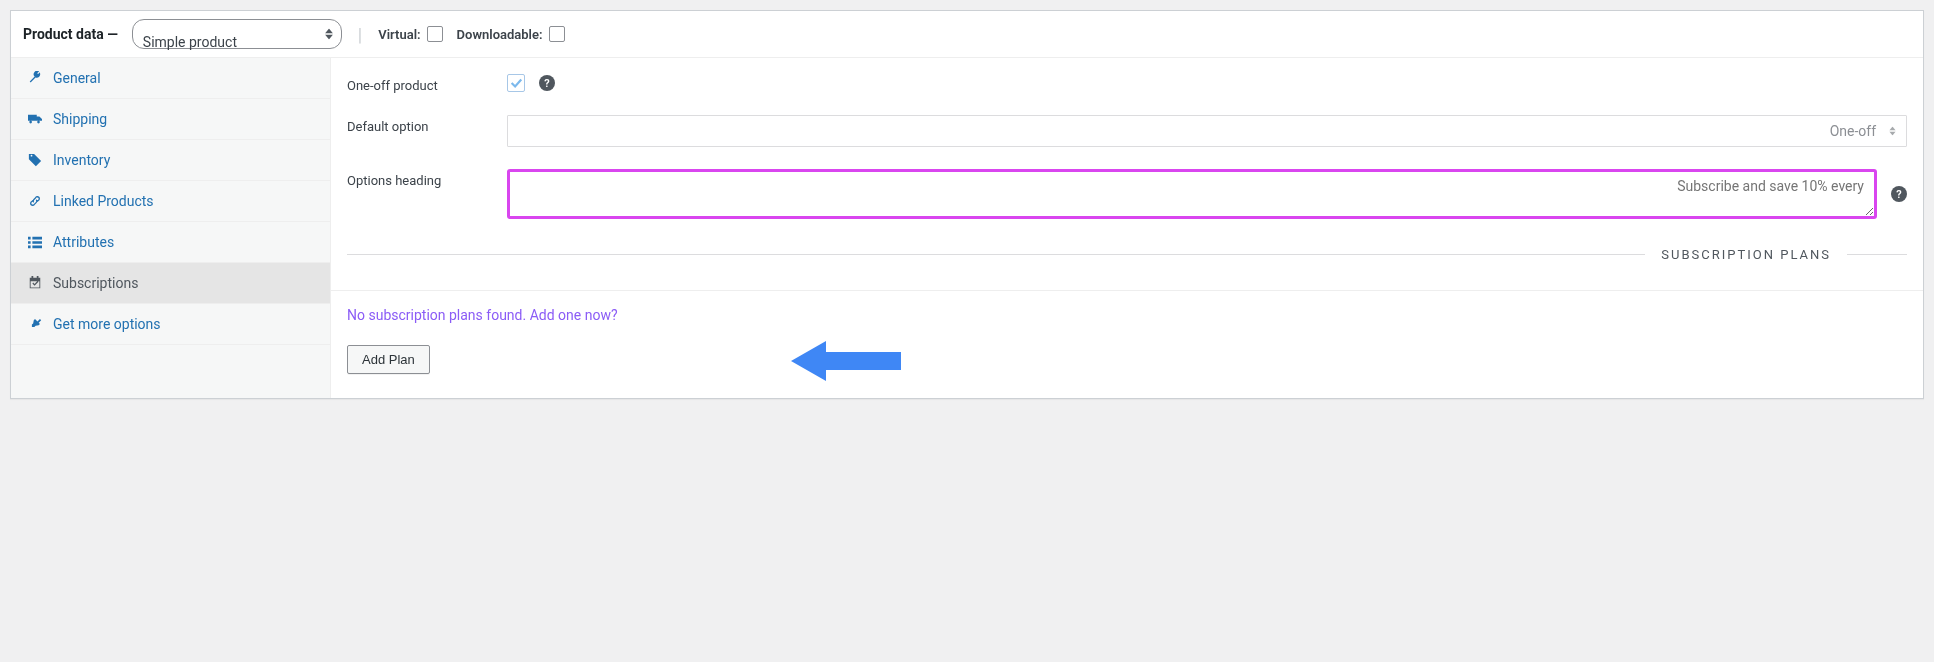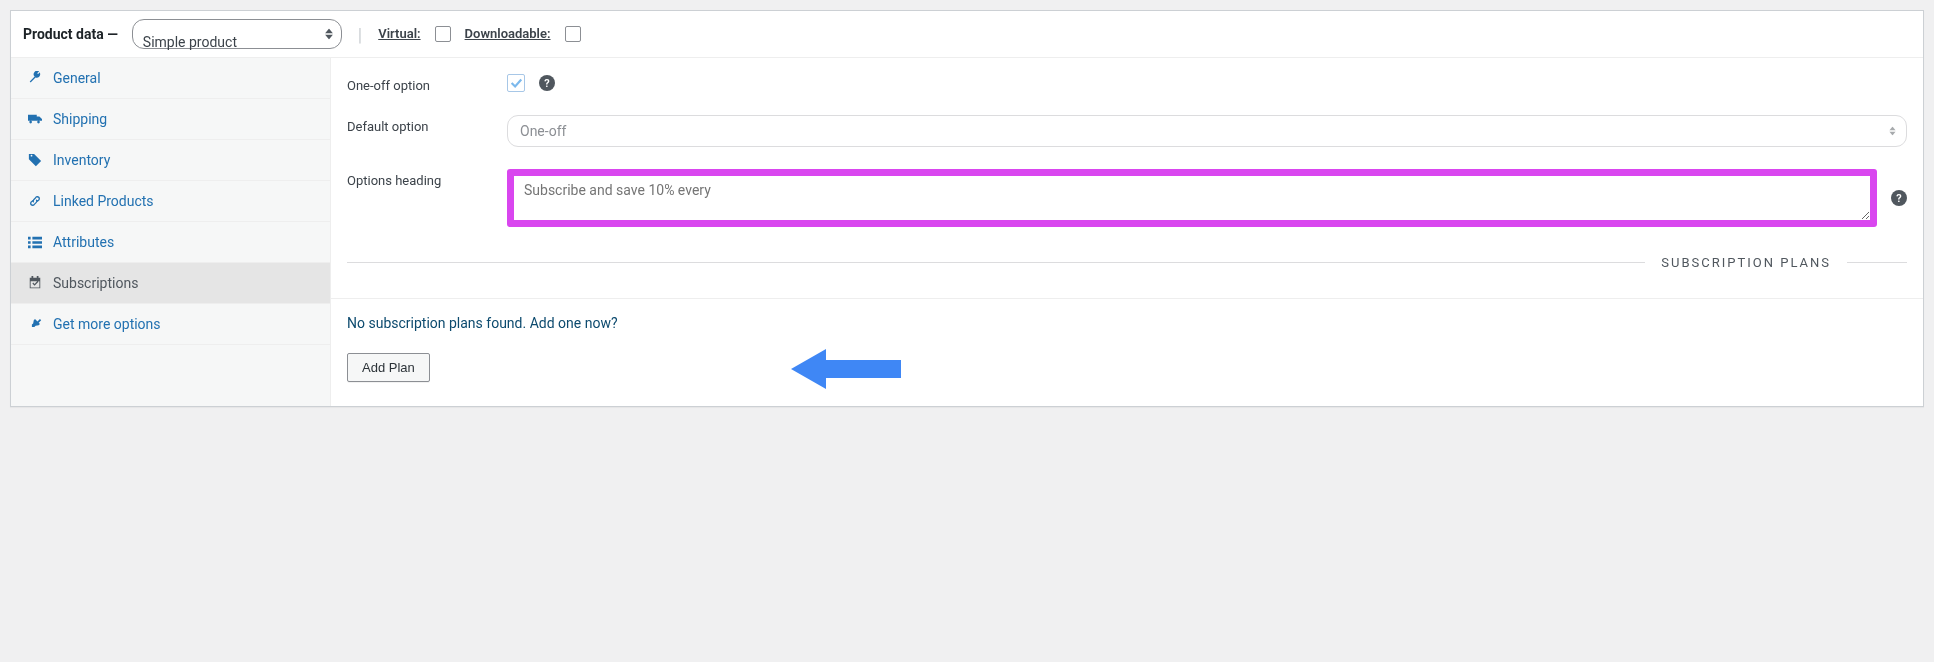--- a/index.html
+++ b/index.html
@@ -36,21 +36,21 @@
     font-size: 14px;
     background: #fff;
     min-width: 210px;
   }
   .select-wrap .caret {
     position: absolute; right: 8px; top: 50%; transform: translateY(-50%);
     display: flex; flex-direction: column; line-height: 0; gap: 1px;
   }
   .select-wrap .caret svg { width: 8px; height: 5px; fill: #50575e; }
   .hdr-sep { color: #ccd0d4; font-size: 18px; margin: 0 2px; }
-  .hdr-opt { display: flex; gap: 14px; font-weight: 600; font-size: 13px; text-decoration: underline; }
+  .hdr-opt { display: flex; align-items: center; gap: 6px; font-weight: 600; font-size: 13px; }
   .cb-empty {
     width: 16px; height: 16px; border: 1px solid #8c8f94; border-radius: 2px; background: #fff; display:inline-block;
   }
 
   
   .panel-body { display: flex; }
   .tabs {
     width: 320px; min-width: 320px;
     background: #f6f7f7;
     border-right: 1px solid #eee;
@@ -77,39 +77,40 @@
     background: #fff; display:inline-flex; align-items:center; justify-content:center;
   }
   .cb-checked-blue svg { width: 14px; height: 14px; fill: none; stroke:#7cb9ec; stroke-width:2.5; }
 
   .help-icon {
     width: 16px; height:16px; border-radius:50%; background:#50575e; color:#fff;
     display:inline-flex; align-items:center; justify-content:center; font-size:11px; font-weight:600;
   }
 
   .select-wide {
-    position:relative; flex:1; border:1px solid #dcdcde; border-radius:11px; height:32px;
-    display:flex; align-items:center; padding:0 30px 0 12px; color:#8c8f94; font-size:14px; background:#fff;
+    position:relative; flex:1; border:1px solid #dcdcde; border-radius:1px; height:32px;
+    display:flex; align-items:center; padding:0 30px 0 12px; color:#8c8f94; font-size:14px; background:#fff;justify-content:flex-end;
   }
   .select-wide .caret { position:absolute; right:10px; top:50%; transform:translateY(-50%); display:flex; flex-direction:column; gap:1px; line-height:0; }
   .select-wide .caret svg { width:7px; height:4px; fill:#a7aaad; }
 
   .textarea {
-    flex:1; border:7px solid #d946ef; border-radius:3px; min-height:44px;
+    flex:1; border:3px solid #d946ef; border-radius:3px; min-height:44px;
     padding: 6px 10px; font-size:14px; color:#8c8f94; background:#fff; resize:both;
     font-family: inherit;
+    text-align: right;
   }
 
   .divider-row { display:flex; align-items:center; gap:16px; margin: 28px -16px 0; padding: 0 16px; }
   .divider-row .line { flex:1; height:1px; background:#dcdcde; }
   .divider-row .title { letter-spacing: 2px; color:#50575e; font-size:13px; }
 
   .below-sep { border-top:1px solid #eee; margin: 28px -16px 0; padding: 16px 16px 0; }
 
-  .empty-msg { font-size:14px; color:#0c4a6e; margin-bottom: 22px; }
+  .empty-msg { font-size:14px; color:#8b5cf6; margin-bottom: 22px; }
 
   .btn {
     display:inline-block; border:1px solid #8c8f94; border-radius:2px; background:#f6f7f7;
     color:#2c3338; font-size:13px; padding:6px 14px; cursor:pointer; box-shadow: 0 1px 0 rgba(0,0,0,0.05);
   }
 
   .arrow-callout {
     position:absolute; left:460px; bottom: 10px; pointer-events:none;
   }
   .arrow-callout svg { width: 110px; height: 48px; }
@@ -200,21 +201,21 @@
               <path d="M6 0v4H4v2l2 3v2l2 2 2-2V9l2-3V4h-2V0H8v4H6V0z" transform="rotate(45 8 8)"></path>
             </svg>
         </span>
         <span class="lbl">Get more options</span>
       </div>
     </div>
 
     <div class="content">
 
       <div class="form-row">
-        <div class="lbl">One-off option</div>
+        <div class="lbl">One-off product</div>
         <div class="ctrl">
           <span class="cb-checked-blue">
             <svg viewBox="0 0 16 16">
                 <polyline points="3,8 7,12 14,4"></polyline>
               </svg>
           </span>
           <span class="help-icon">?</span>
         </div>
       </div>
 

